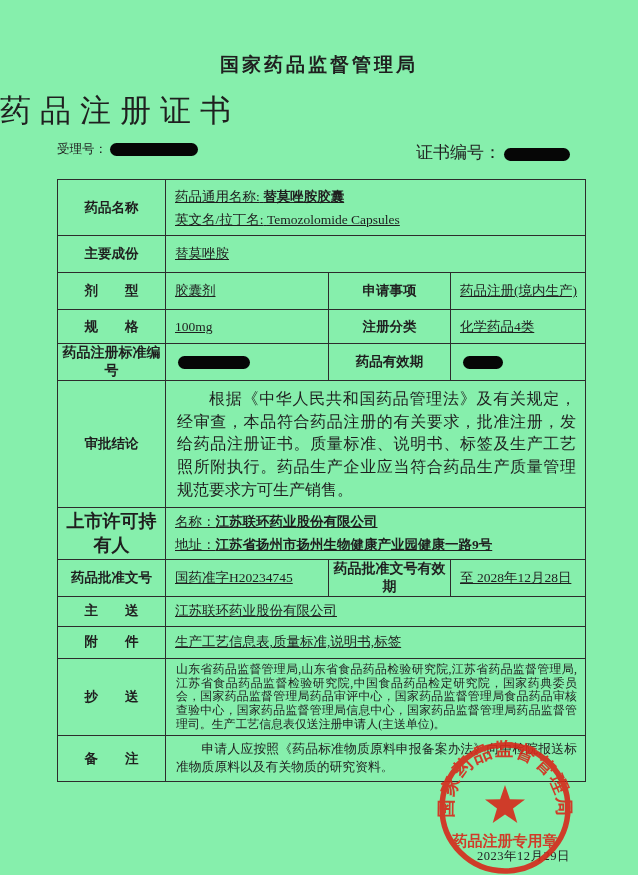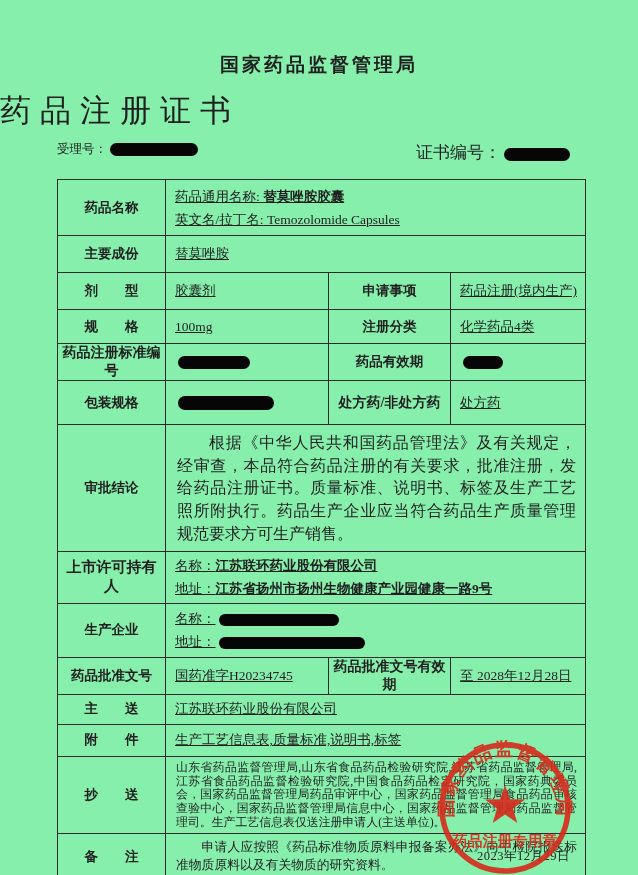--- a/index.html
+++ b/index.html
@@ -111,49 +111,36 @@
       <td class="val">化学药品4类</td>
     </tr>
 
     <tr style="height:28px">
       <td class="lbl sm">药品注册标准编号</td>
       <td class="val"><span class="redact r-std"></span></td>
       <td class="lbl">药品有效期</td>
       <td class="val"><span class="redact r-val"></span></td>
     </tr>
 
-    <tr style="height:44px">
-      <td class="lbl">包装规格</td>
-      <td class="val"><span class="redact r-pkg"></span></td>
-      <td class="lbl sm">处方药/非处方药</td>
-      <td class="val">处方药</td>
-    </tr>
 
     <tr style="height:106px">
       <td class="lbl">审批结论</td>
       <td colspan="3" style="vertical-align:top;">
         <p class="para">根据《中华人民共和国药品管理法》及有关规定，经审查，本品符合药品注册的有关要求，批准注册，发给药品注册证书。质量标准、说明书、标签及生产工艺照所附执行。药品生产企业应当符合药品生产质量管理规范要求方可生产销售。</p>
       </td>
     </tr>
 
     <tr style="height:52px">
-      <td class="lbl" style="font-size:15px">上市许可持有人</td>
+      <td class="lbl" style="font-size:18px">上市许可持有人</td>
       <td class="val" colspan="3">
         <div class="line"><span>名称：</span><span class="bold">江苏联环药业股份有限公司</span></div>
         <div class="line"><span>地址：</span><span class="bold">江苏省扬州市扬州生物健康产业园健康一路9号</span></div>
       </td>
     </tr>
 
-    <tr style="height:54px">
-      <td class="lbl">生产企业</td>
-      <td class="val" colspan="3">
-        <div class="line"><span>名称：</span><span class="redact r-mname"></span></div>
-        <div class="line"><span>地址：</span><span class="redact r-maddr"></span></div>
-      </td>
-    </tr>
 
     <tr style="height:33px">
       <td class="lbl">药品批准文号</td>
       <td class="val">国药准字H20234745</td>
       <td class="lbl sm">药品批准文号有效期</td>
       <td class="val">至 2028年12月28日</td>
     </tr>
 
     <tr style="height:30px">
       <td class="lbl">主　　送</td>

